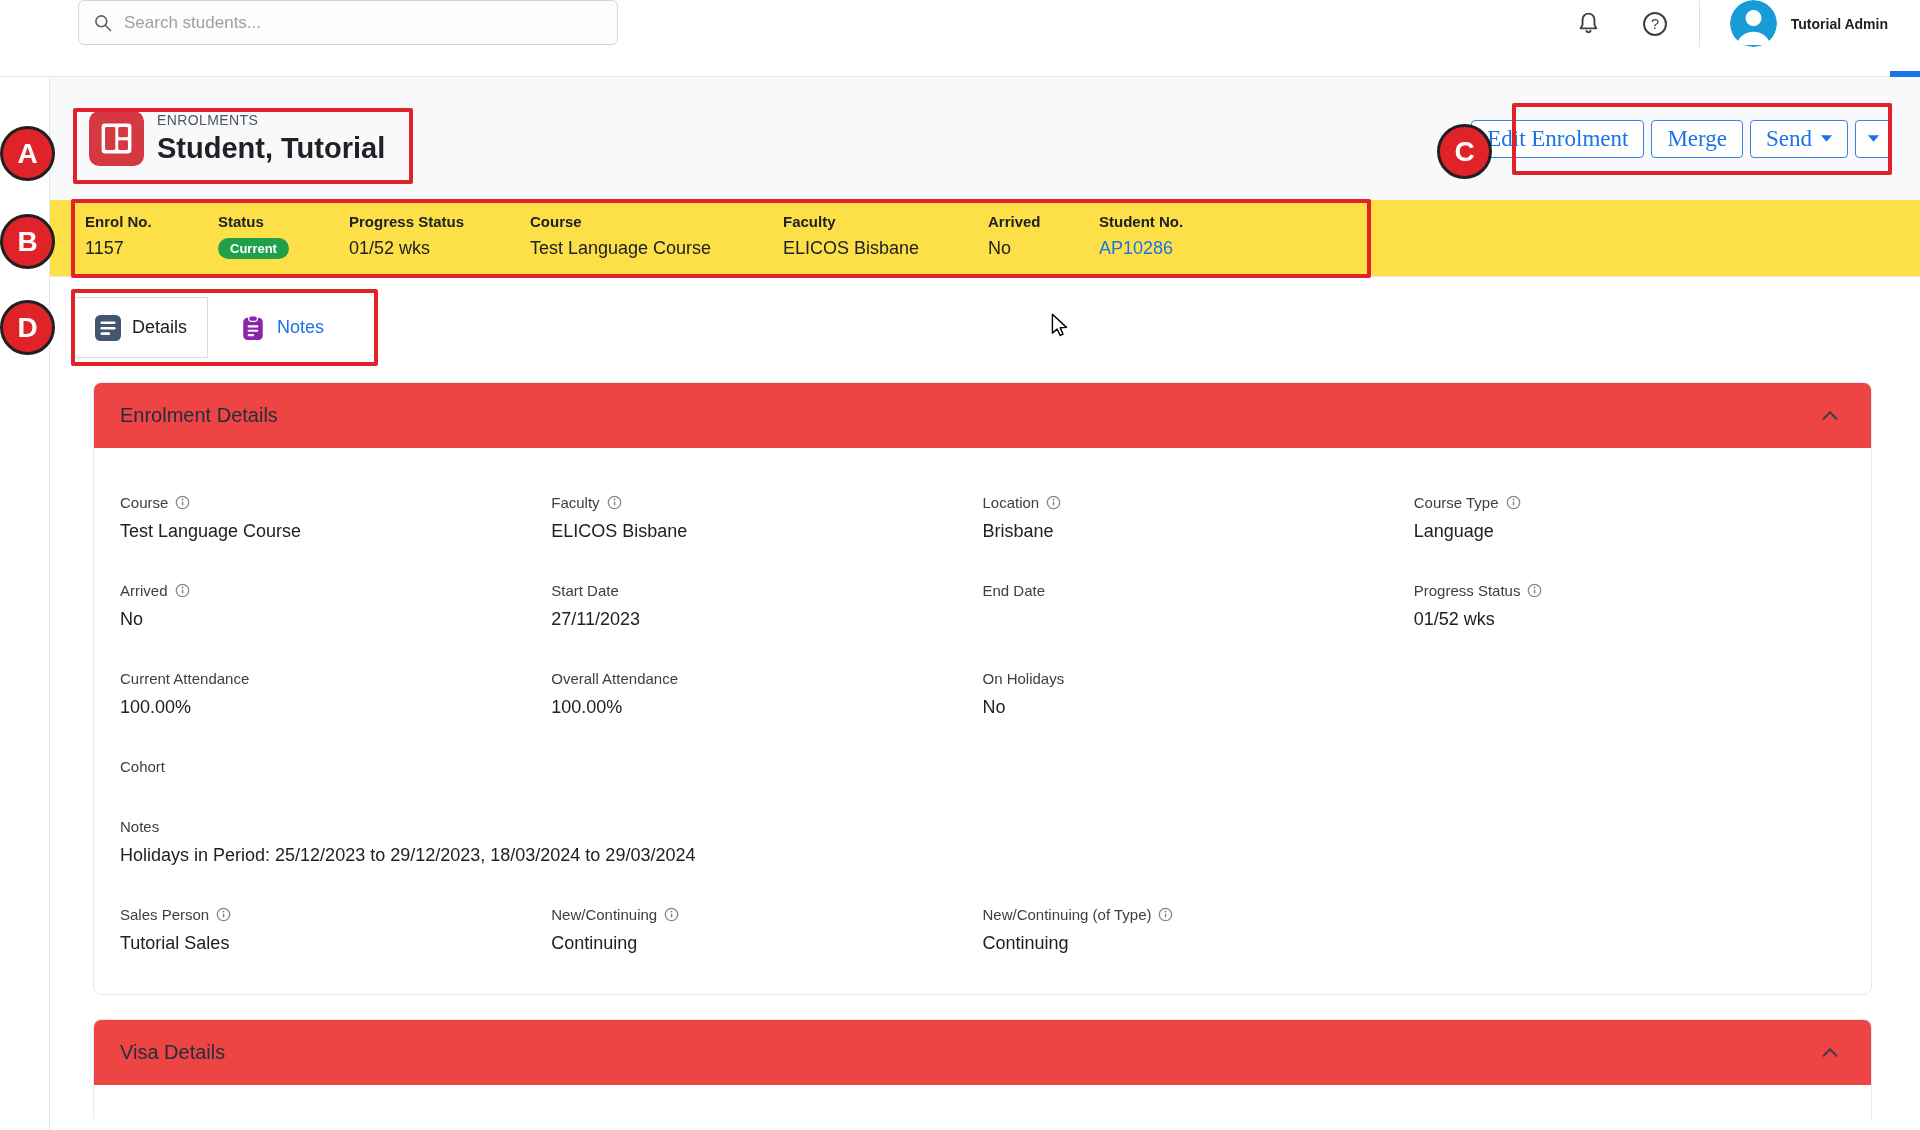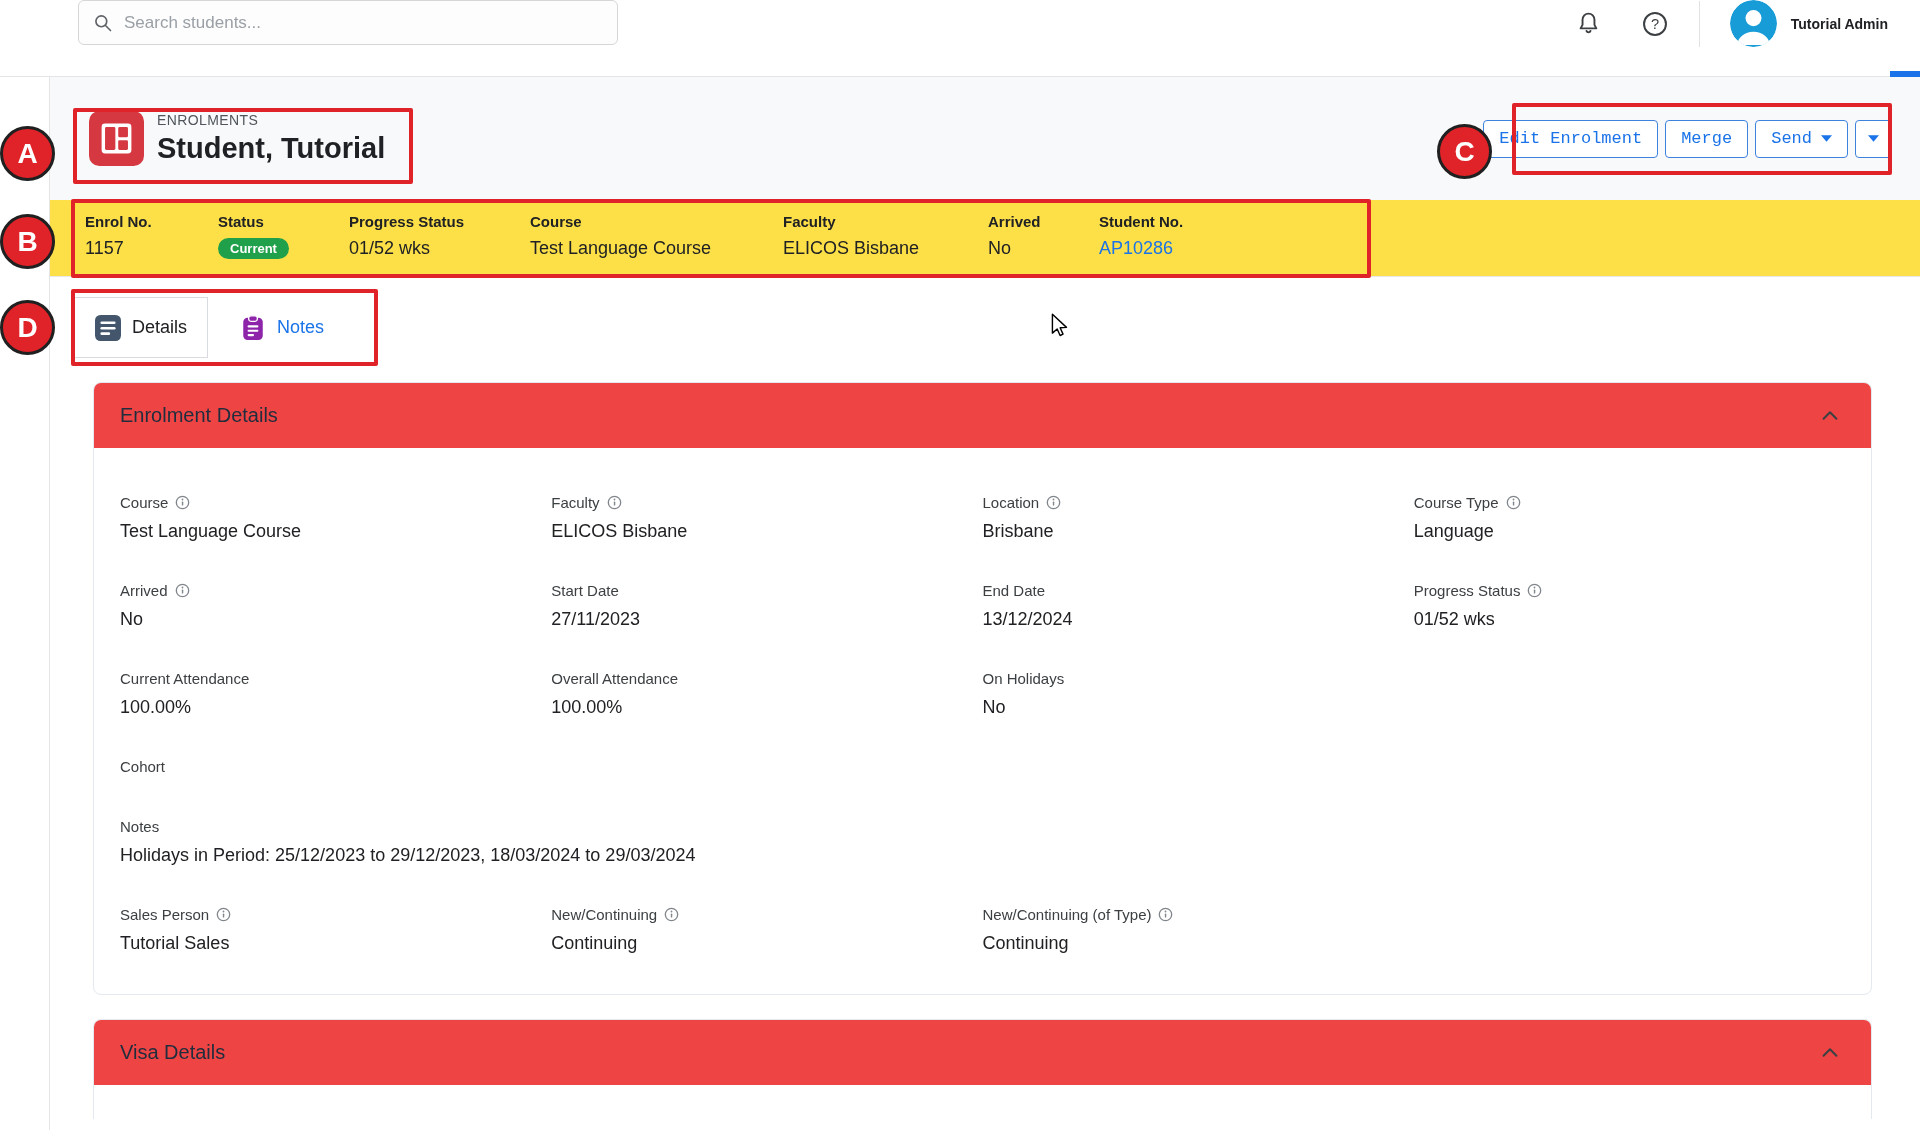--- a/index.html
+++ b/index.html
@@ -27,21 +27,21 @@
   .main { margin-left: 49px; height: 1053px; border-left: 1px solid #e5e5e5; background: #fff; }
 
   .page-header { height: 123px; background: #f8f9fa; display: flex; align-items: center;
     padding: 0 28px 0 39px; }
   .app-icon { margin-right: 13px; display: flex; }
   .eyebrow { font-size: 14px; color: #50555b; letter-spacing: 0.4px; margin-bottom: 4px; }
   .page-title { font-size: 29px; font-weight: 600; color: #202124; }
   .actions { margin-left: auto; display: flex; gap: 7px; align-items: center; }
   .btn { display: inline-flex; align-items: center; justify-content: center; gap: 9px; height: 38px;
     padding: 0 15px; background: #fff; border: 1px solid #3d82dd; border-radius: 4px;
-    color: #1a73e8; font-size: 17px; font-family: Liberation Mono, monospace; cursor: pointer; }
+    color: #1a73e8; font-size: 23px; font-family: Liberation Serif, serif; cursor: pointer; }
   .btn-caret { padding: 0 12px; }
 
   
   .summary-bar { height: 77px; background: #fde047; border-bottom: 1px solid #e8e8e8;
     display: flex; padding: 13px 16px 0 35px; }
   .sum-col { display: flex; flex-direction: column; gap: 8px; }
   .sc1 { width: 133px; } .sc2 { width: 131px; } .sc3 { width: 181px; } .sc4 { width: 253px; }
   .sc5 { width: 205px; } .sc6 { width: 111px; } .sc7 { width: 156px; } .sc8 { width: 160px; }
   .sum-label { font-size: 15px; font-weight: 700; color: #202124; }
   .sum-value { font-size: 18px; color: #202124; }
@@ -314,21 +314,20 @@
           <div>
             <div class="f-label-row">
                 <span class="f-label">Start Date</span>
               </div>
             <div class="f-value">27/11/2023</div>
           </div>
           <div>
             <div class="f-label-row">
                 <span class="f-label">End Date</span>
               </div>
-            <div class="f-value">13/12/2024</div>
           </div>
           <div>
             <div class="f-label-row">
                 <span class="f-label">Progress Status</span>
                 <span style="display:flex">
                   <svg viewBox="0 0 16 16" width="15" height="15">
                     <circle cx="8" cy="8" r="6.6" fill="none" stroke="#80868b" stroke-width="1.4"></circle>
                     <rect x="7.3" y="7" width="1.5" height="4.3" rx="0.7" fill="#80868b"></rect>
                     <circle cx="8" cy="4.8" r="0.95" fill="#80868b"></circle>
                   </svg>

